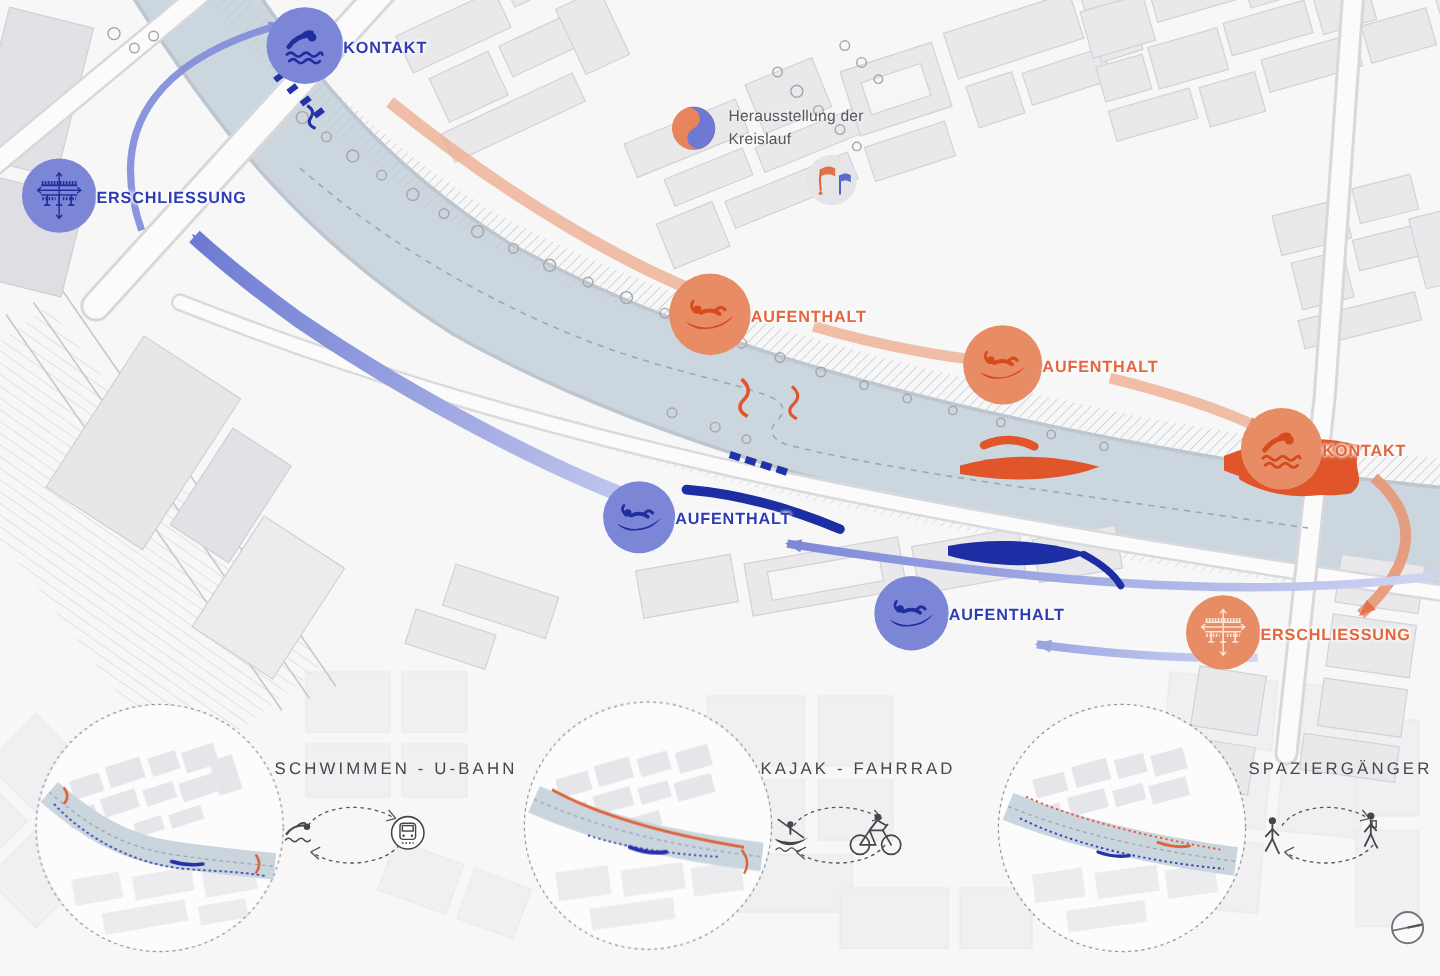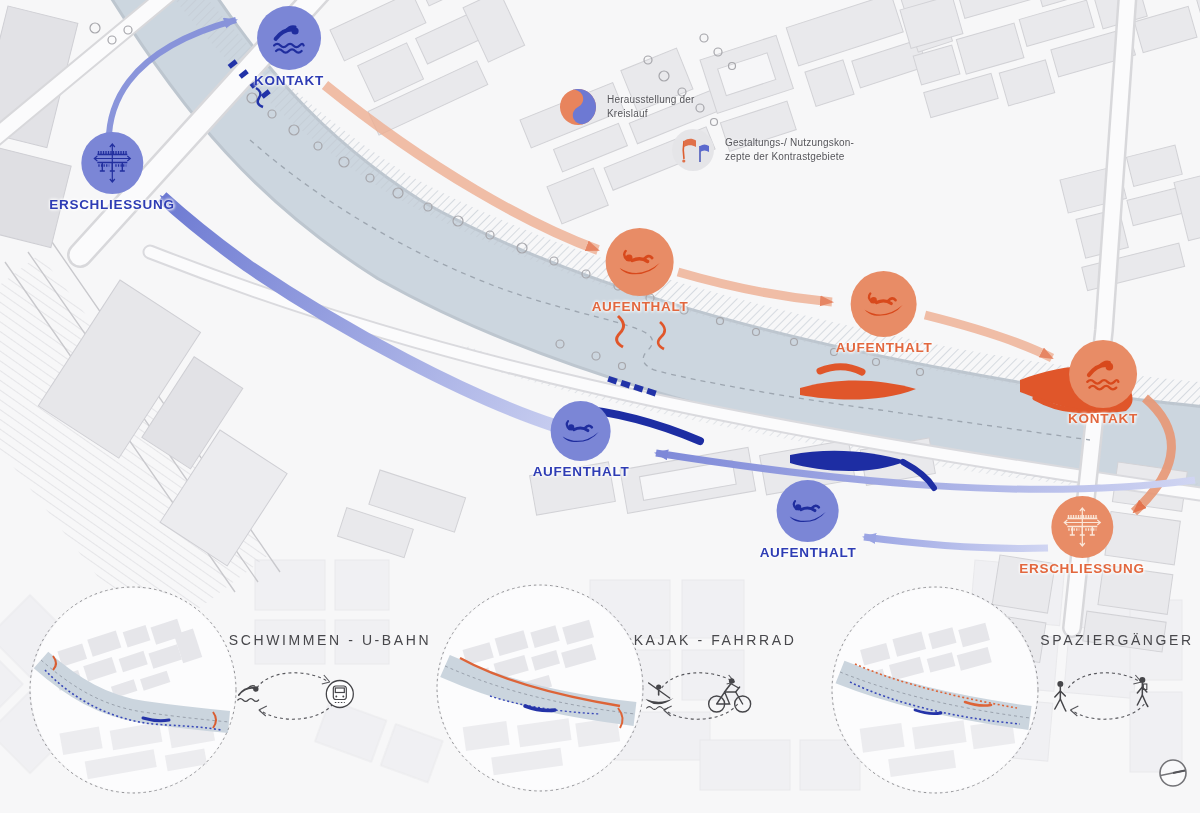--- a/index.html
+++ b/index.html
@@ -1,32 +1,32 @@
 <!DOCTYPE html>
 <html><head>
 <meta charset="utf-8">
 <style>
   html,body{margin:0;padding:0;background:#ffffff;}
   #stage{position:relative;width:1200px;height:813px;overflow:hidden;
          font-family:"Liberation Sans",sans-serif;background:#f7f7f8;}
   #stage svg{display:block;}
   .layer{position:absolute;left:0;top:0;}
   
-  .node{position:absolute;transform:translateX(-50%);display:flex;flex-direction:column;
+  .node{position:absolute;transform:translateX(-50%);display:flex;flex-direction:row;
         align-items:center;z-index:6;}
   .bubble{border-radius:50%;display:flex;align-items:center;justify-content:center;}
   .bubble.blue{background:#7b86d6;}
   .bubble.orange{background:#e88c66;}
   .nlabel{font-weight:bold;font-size:13.5px;letter-spacing:.7px;margin-top:3px;white-space:nowrap;
           text-shadow:0 1px 3px rgba(255,255,255,.95),0 -1px 3px rgba(255,255,255,.95),1px 0 3px rgba(255,255,255,.95);}
   .lblue{color:#2e3cb4;}
   .lorange{color:#e2673e;}
   
   .legend-item{position:absolute;display:flex;align-items:center;z-index:6;}
-  .ltext{margin-left:9px;font-size:10px;line-height:1.45;color:#55555a;letter-spacing:.2px;
+  .ltext{margin-left:9px;font-size:13px;line-height:1.45;color:#55555a;letter-spacing:.2px;
          text-shadow:0 0 3px rgba(255,255,255,.9);}
   
   .pair{position:absolute;transform:translateX(-50%);text-align:center;z-index:6;}
   .plabel{font-size:14px;letter-spacing:2.6px;color:#47474b;white-space:nowrap;}
   .inset{position:absolute;z-index:3;}
   .compass{position:absolute;z-index:6;}
 </style>
 </head>
 <body>
 
@@ -456,23 +456,20 @@
 
   <div class="legend-item" style="left:670px;top:127px">
     <svg width="46" height="46" viewBox="-23 -23 46 46">
       <circle r="21" fill="#e5e5e8"></circle>
       <path d="M -9 9 C -10 3 -10 -3 -9 -9" stroke="#dd5f30" stroke-width="1.6" fill="none"></path>
       <path d="M -9 -9 C -5 -12 -1 -12 3 -9.5 L 3 -3 C -1 -5.5 -5 -5.5 -9 -3 Z" fill="#e0714a"></path>
       <circle cx="-9.2" cy="11" r="1.6" fill="#e0714a"></circle>
       <path d="M 7 12 L 7 -4" stroke="#3a49b5" stroke-width="1.4" fill="none"></path>
       <path d="M 7 -4 C 10 -6 13 -6 16 -4 L 16 2 C 13 0 10 0 7 2 Z" fill="#5b6ace"></path>
     </svg>
-    <div class="ltext">
-      <span>Gestaltungs-/ Nutzungskon-</span><br><span>zepte der Kontrastgebiete</span>
-    </div>
   </div>
 
 
 
   <svg class="inset" style="left:23px;top:580px" width="220" height="220" viewBox="-110 -110 220 220">
     <circle r="102" fill="#fcfcfd"></circle>
     <g fill="#e6e6ea" transform="rotate(-18)">
       <rect x="-60" y="-60" width="26" height="16"></rect>
         <rect x="-28" y="-62" width="30" height="18"></rect>
         <rect x="8" y="-58" width="24" height="16"></rect>

